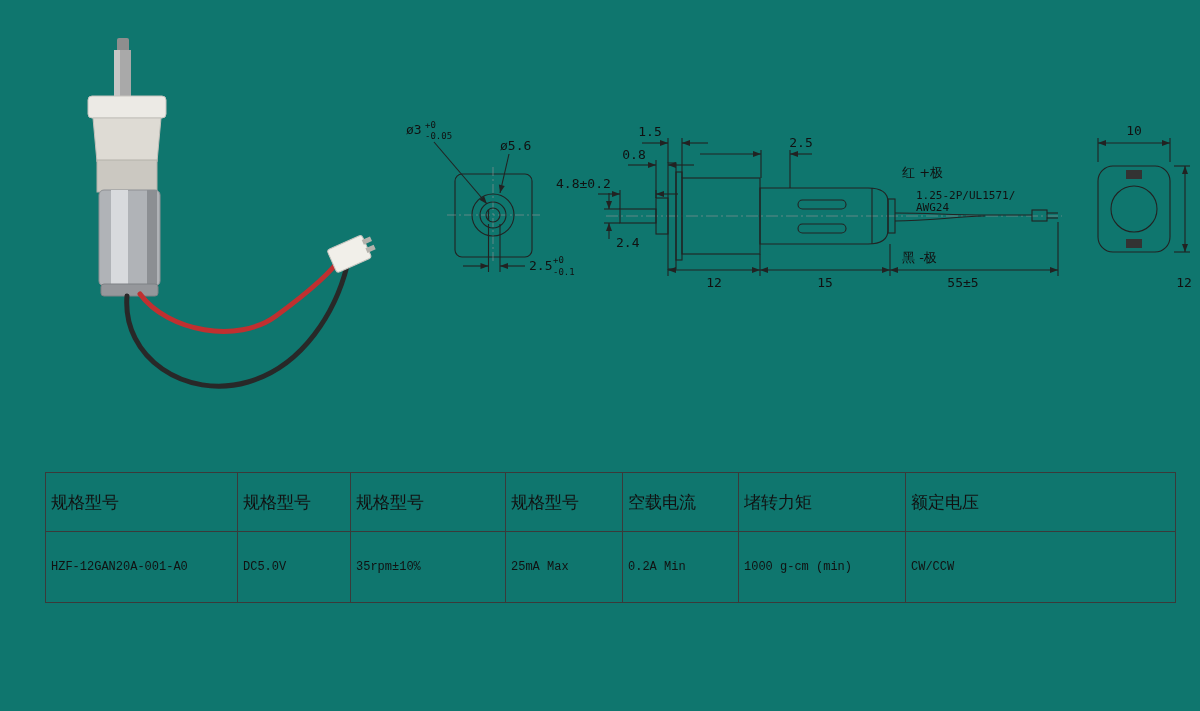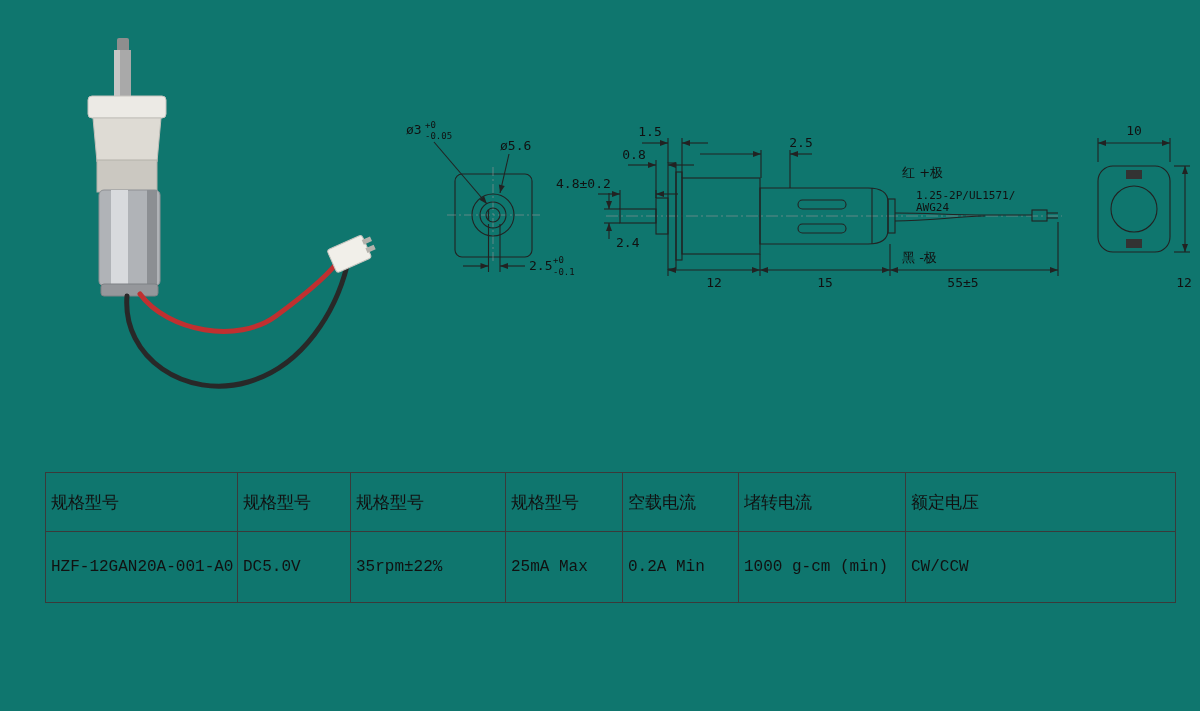--- a/index.html
+++ b/index.html
@@ -18,21 +18,21 @@
   .spec-table {
     border-collapse:collapse; table-layout:fixed;
     margin-left:45px; margin-top:22px; width:1130px;
     font-family:Liberation Mono, monospace; color:#111;
   }
   .spec-table th, .spec-table td {
     border:1px solid #3a3a3a; text-align:left; padding-left:5px;
     font-weight:normal; white-space:nowrap; overflow:hidden;
   }
   .spec-table th { height:59px; font-size:17px; }
-  .spec-table td { height:71px; font-size:16px; }
+  .spec-table td { height:71px; font-size:12px; }
 </style>
 </head>
 <body>
 
 <div class="canvas">
 
   <svg class="drawing" width="1200" height="450" viewBox="0 0 1200 450">
 
     <g>
       <rect x="117" y="38" width="12" height="14" rx="2" fill="#8e8e8e"></rect>
@@ -196,29 +196,29 @@
         <col style="width:167px">
       <col style="width:270px">
     </colgroup>
     <thead>
       <tr>
         <th>规格型号</th>
         <th>规格型号</th>
         <th>规格型号</th>
         <th>规格型号</th>
         <th>空载电流</th>
-        <th>堵转电流</th>
+        <th>堵转力矩</th>
         <th>额定电压</th>
       </tr>
     </thead>
     <tbody>
       <tr>
         <td>HZF-12GAN20A-001-A0</td>
         <td>DC5.0V</td>
-        <td>35rpm±22%</td>
+        <td>35rpm±10%</td>
         <td>25mA Max</td>
         <td>0.2A Min</td>
         <td>1000 g-cm (min)</td>
         <td>CW/CCW</td>
       </tr>
     </tbody>
   </table>
 
 </div>
 

